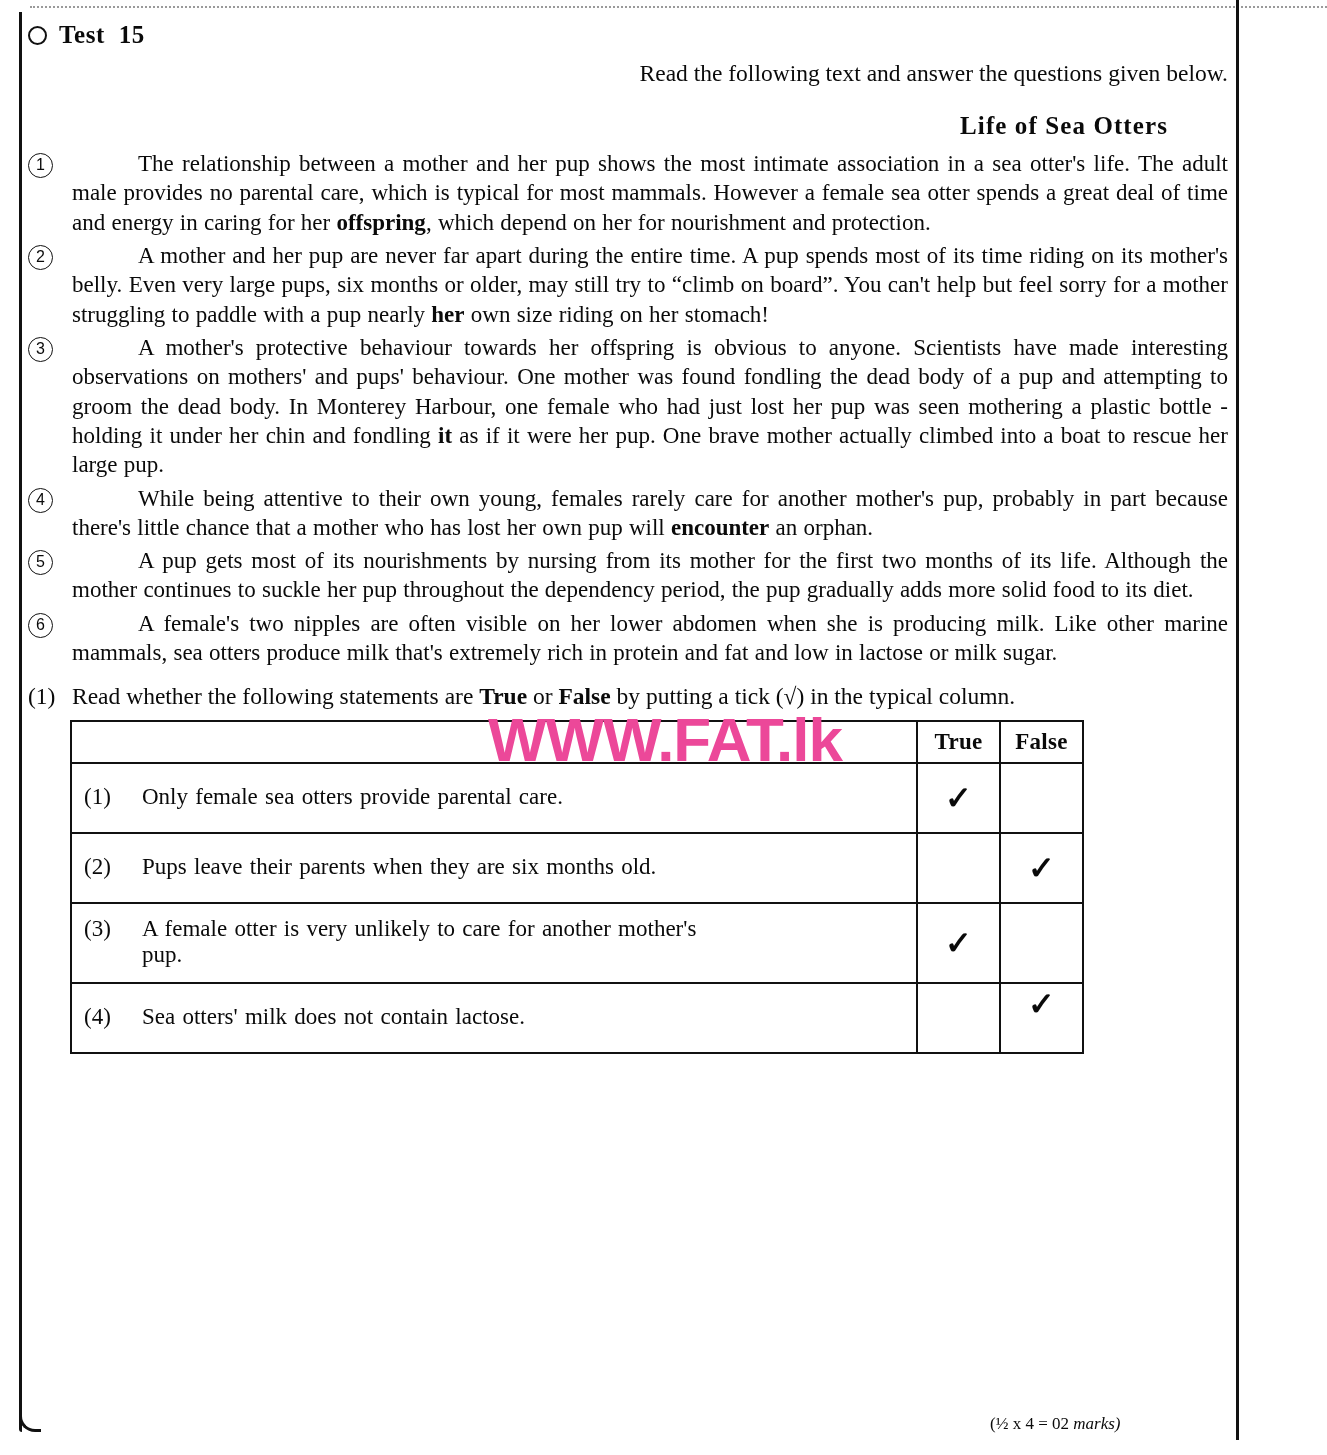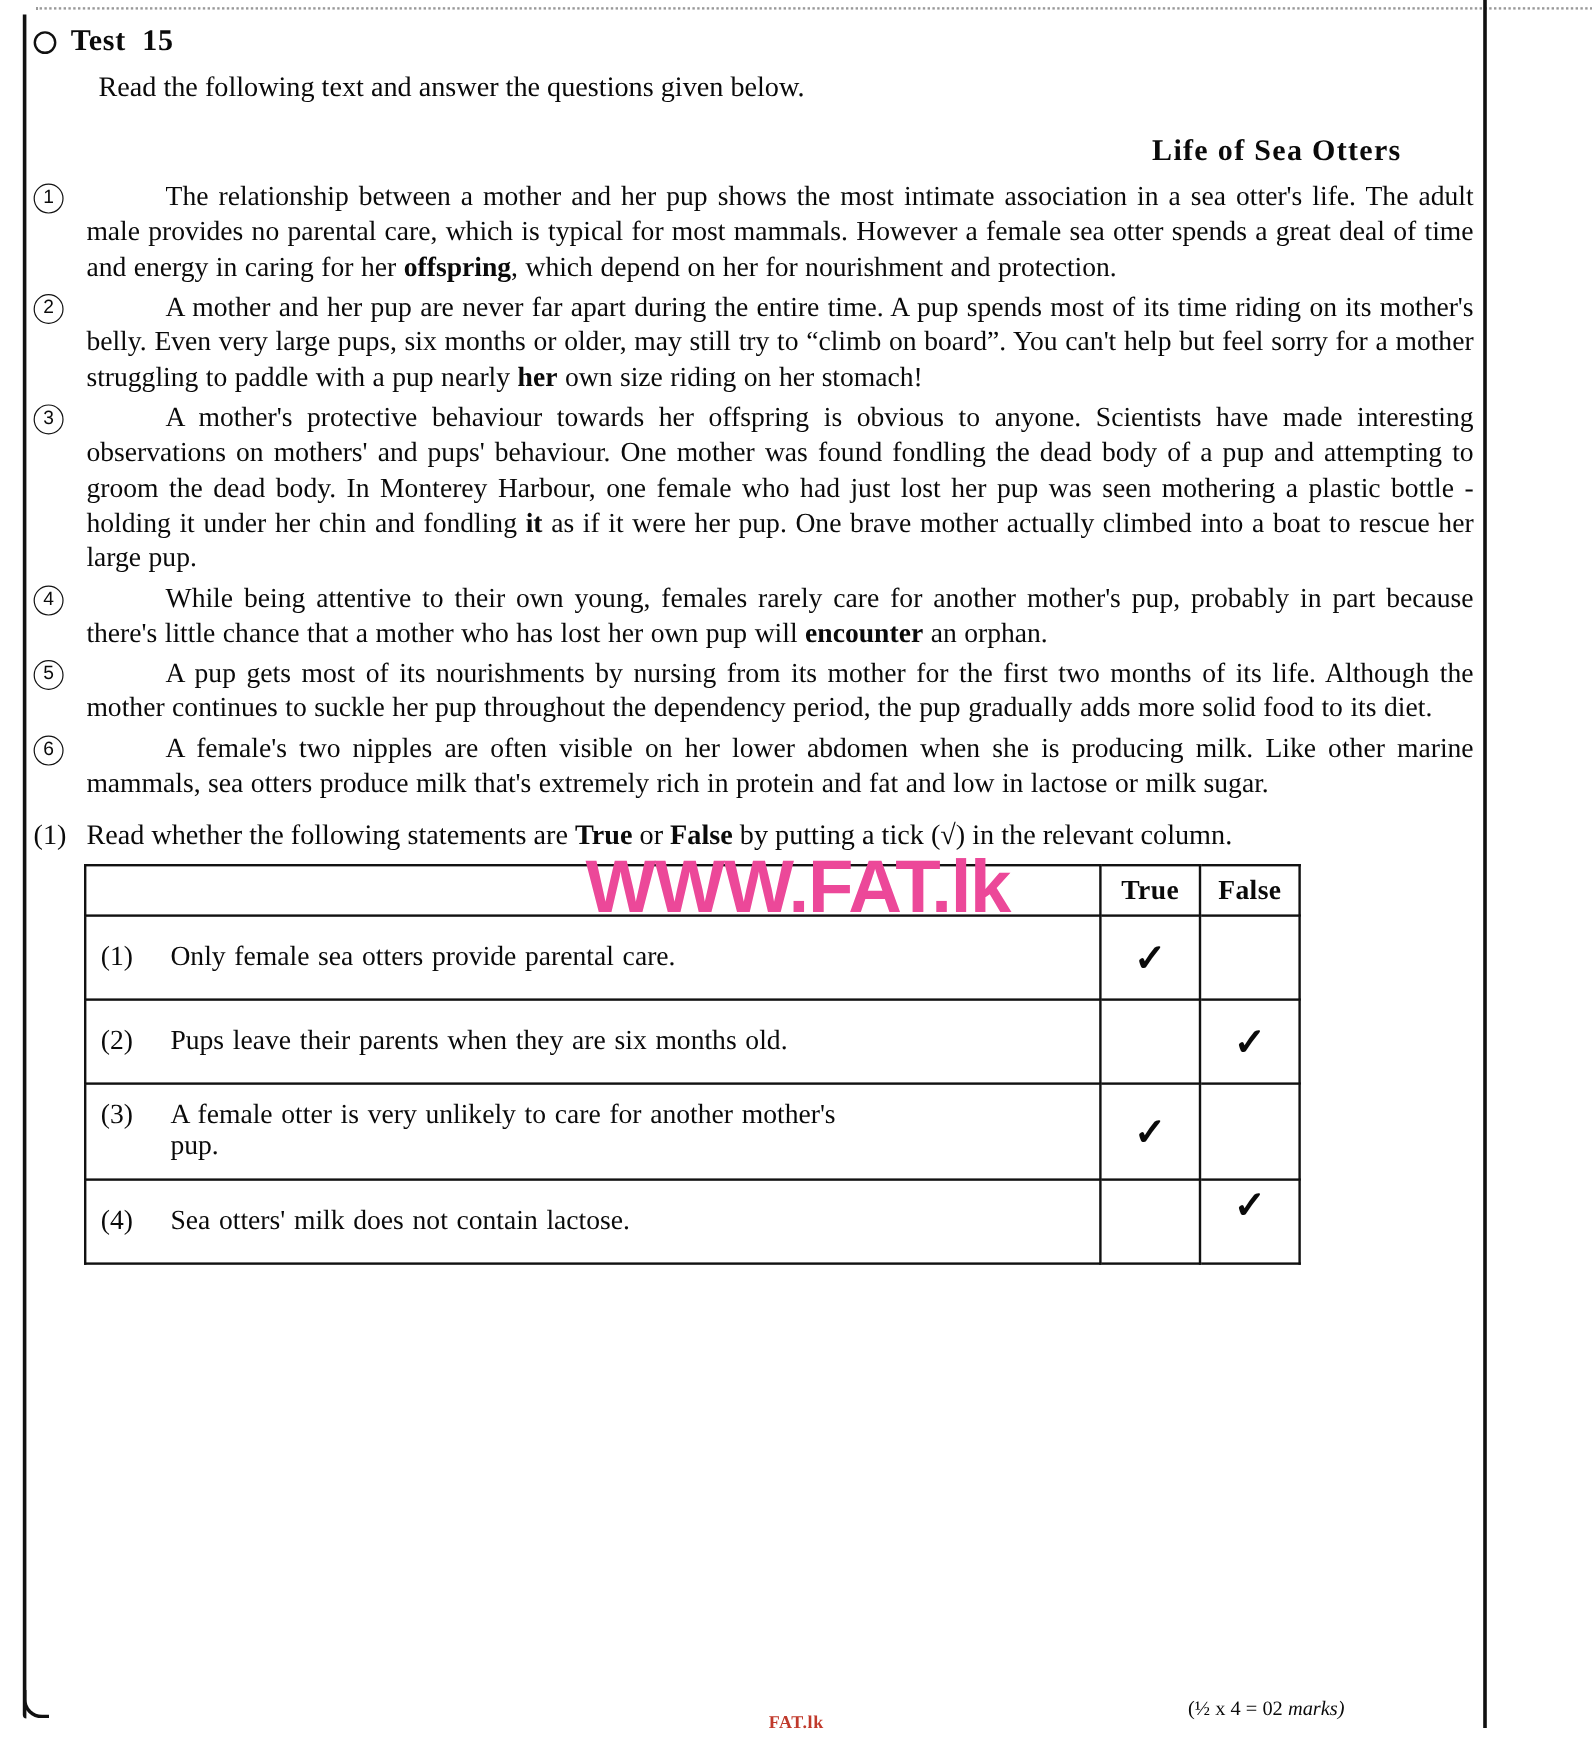--- a/index.html
+++ b/index.html
@@ -78,20 +78,21 @@
     letter-spacing: 0.6px;
     white-space: pre;
   }
 
   
   .instruction {
     margin-left: 54px;
     font-size: 23.5px;
     line-height: 1.28;
     margin-bottom: 24px;
+    text-align: right;
   }
 
   
   .article-title {
     text-align: right;
     font-size: 25px;
     font-weight: bold;
     letter-spacing: 1.1px;
     margin: 2px 0 9px 0;
     padding-right: 60px;
@@ -268,21 +269,21 @@
           <div class="para-text"><span>A pup gets most of its nourishments by nursing from its mother for the first two months of its life. Although the mother continues to suckle her pup throughout the dependency period, the pup gradually adds more solid food to its diet.</span></div>
         </div>
         <div class="para">
           <span class="para-marker">6</span>
           <div class="para-text"><span>A female's two nipples are often visible on her lower abdomen when she is producing milk. Like other marine mammals, sea otters produce milk that's extremely rich in protein and fat and low in lactose or milk sugar.</span></div>
         </div>
       </div>
 
     <div class="question-block">
       <span class="q-num">(1)</span>
-      <div class="q-text"><span>Read whether the following statements are </span><b>True</b><span> or </span><b>False</b><span> by putting a tick (√) in the relevant column.</span></div>
+      <div class="q-text"><span>Read whether the following statements are </span><b>True</b><span> or </span><b>False</b><span> by putting a tick (√) in the typical column.</span></div>
     </div>
 
     <table class="tf-table">
       <colgroup>
         <col class="c-stmt">
           <col class="c-true">
           <col class="c-false">
       </colgroup>
       <thead>
         <tr>
@@ -335,15 +336,14 @@
         </tbody>
     </table>
 
   </div>
 
   <div class="marks-note">
     <span>(½  x  4  =  02  </span><i>marks)</i>
   </div>
 
   <div class="watermark-big">WWW.FAT.lk</div>
-  <div class="footer-brand">FAT.lk</div>
 
 </div>
 
 </body></html>

